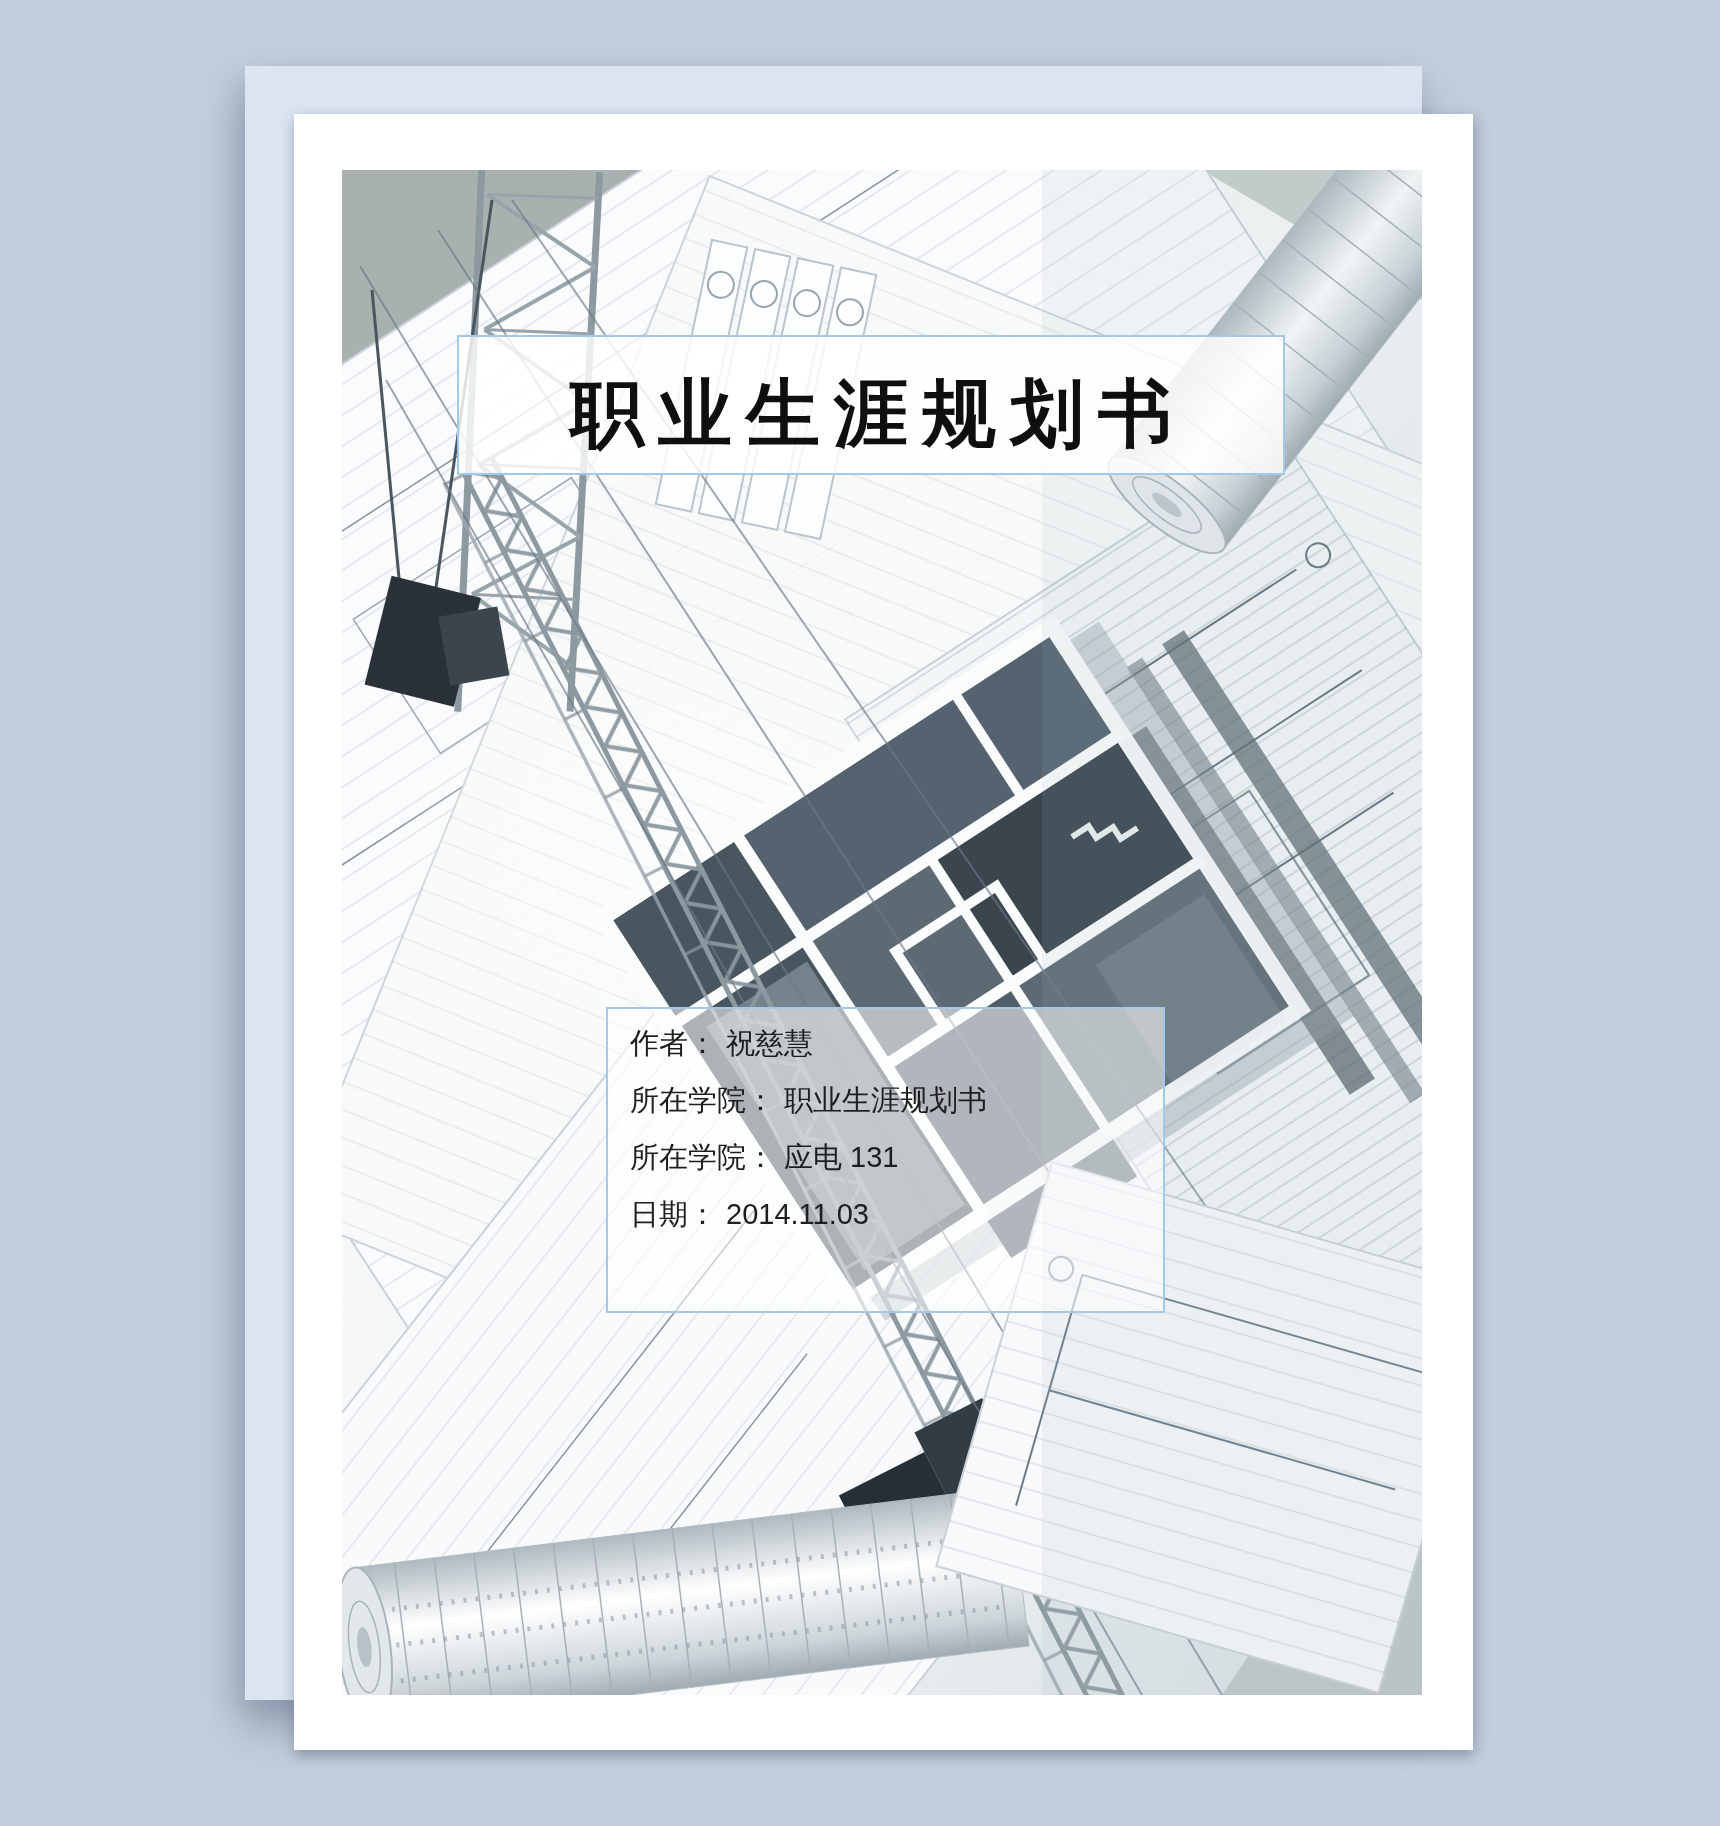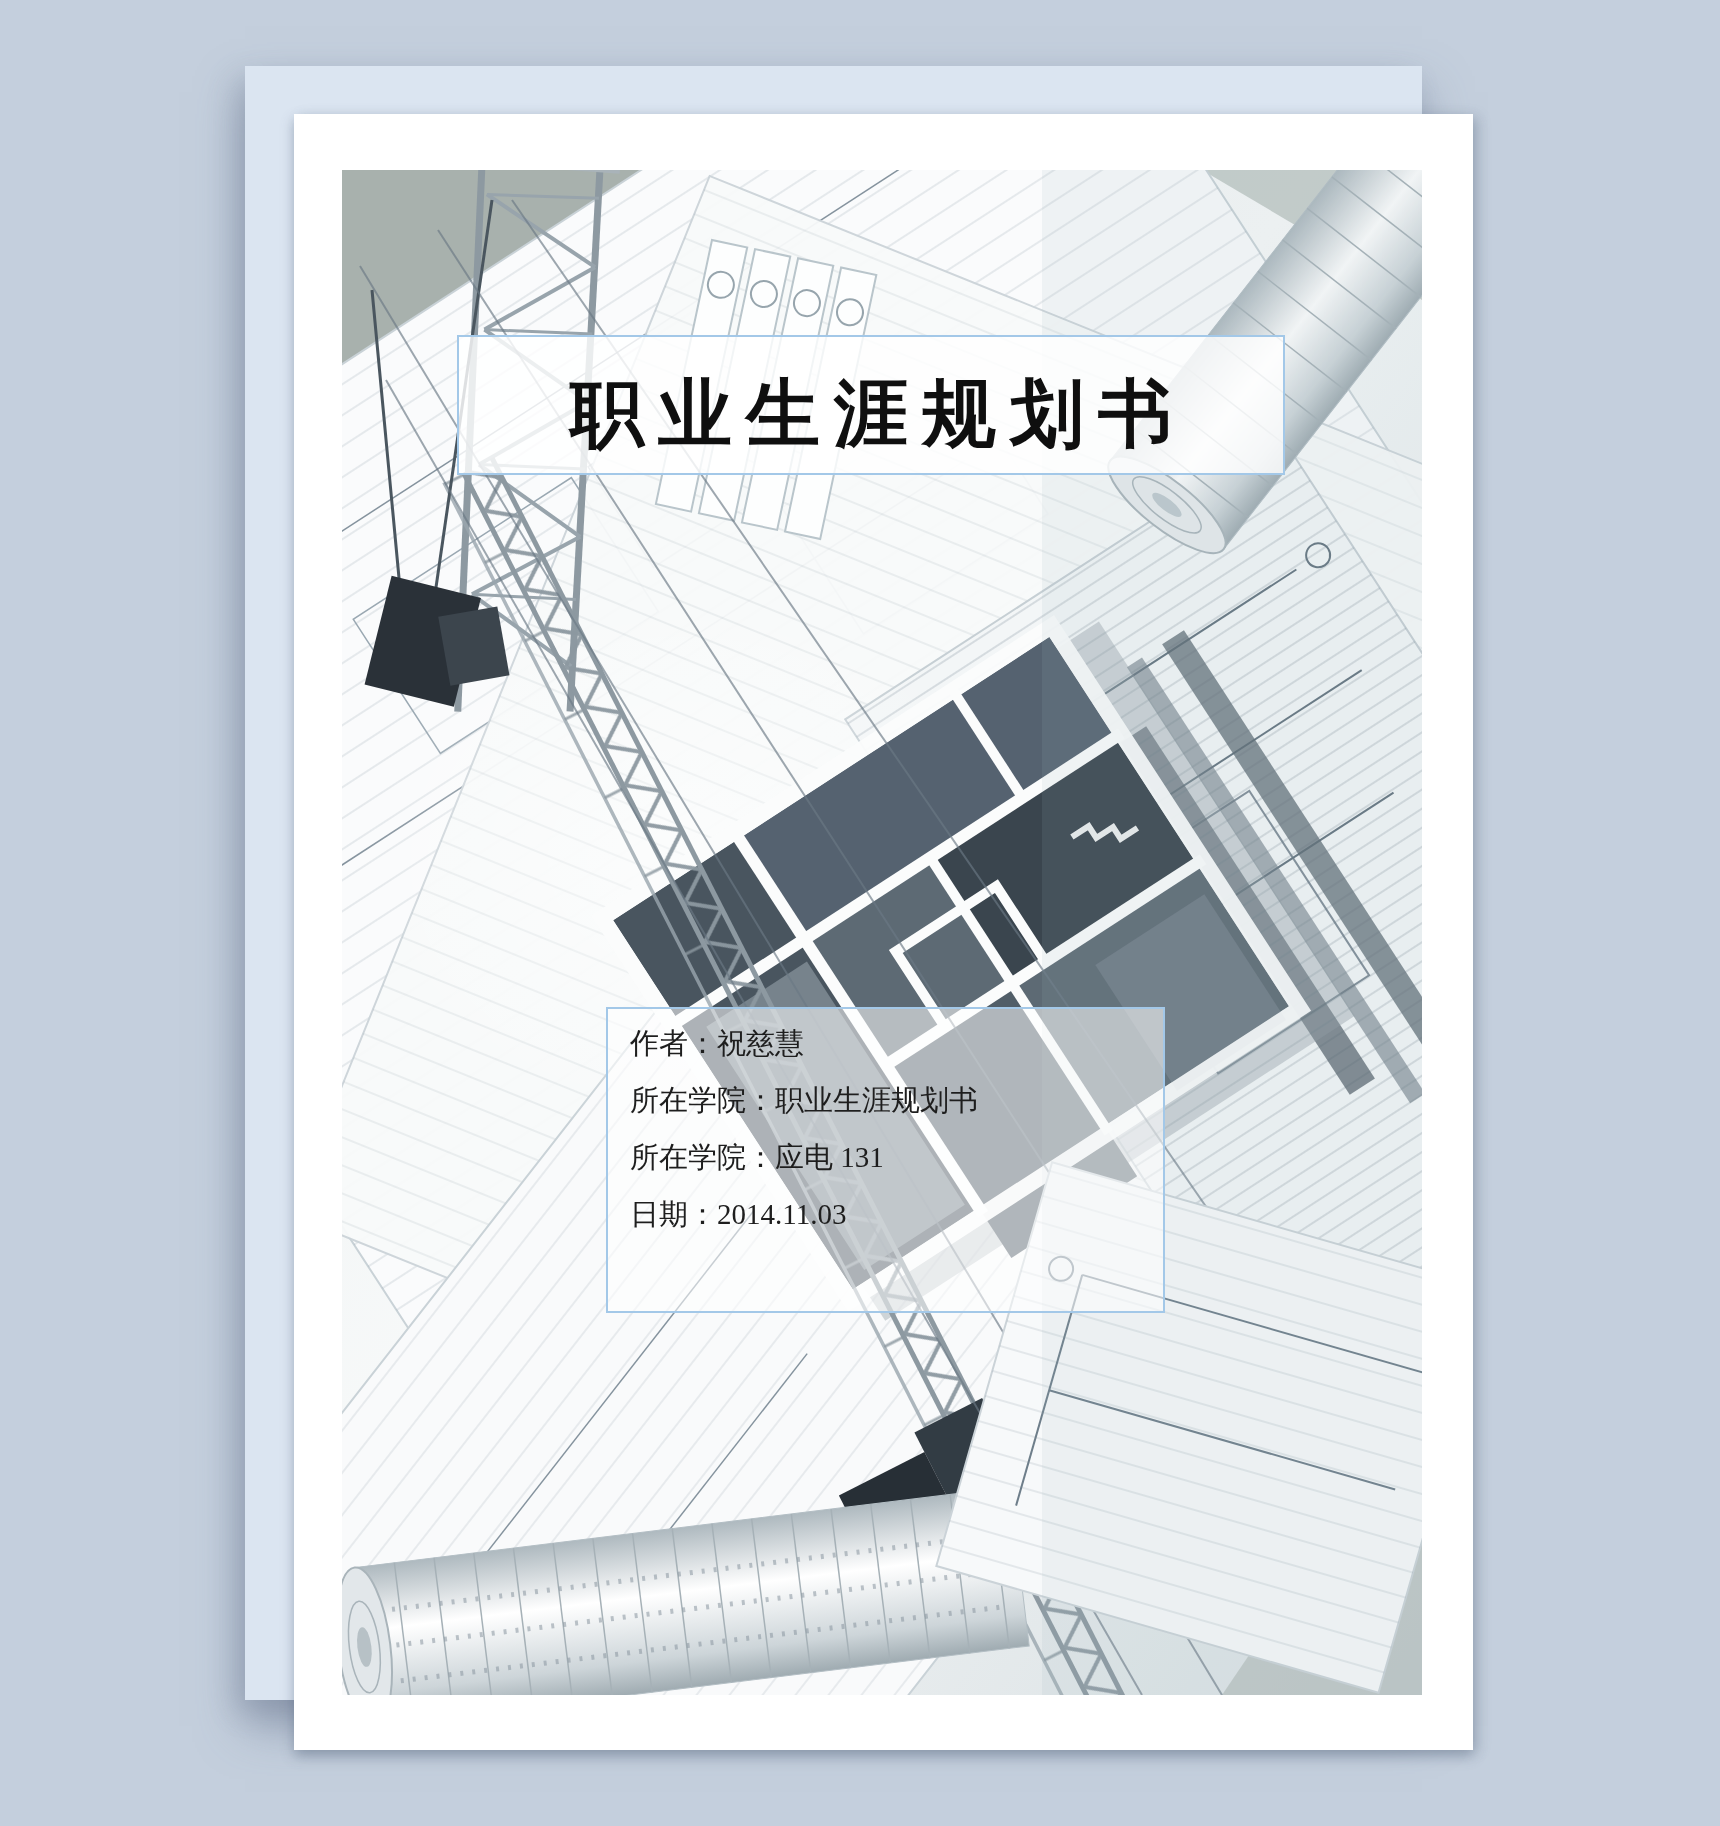--- a/index.html
+++ b/index.html
@@ -15,21 +15,21 @@
     overflow:hidden;background:#eef1f2;}
   .photo svg{display:block;width:1080px;height:1525px;}
   .overlay{position:absolute;border:2px solid #a3c8e8;box-sizing:border-box;}
   .title-box{left:163px;top:221px;width:828px;height:140px;
     background:rgba(255,255,255,.82);display:flex;align-items:center;justify-content:center;}
   .title-text{font-size:74px;font-weight:900;color:#0f0f0f;letter-spacing:14px;
     padding-left:14px;transform:translateY(10px);white-space:nowrap;}
   .info-box{left:312px;top:893px;width:559px;height:306px;
     background:rgba(255,255,255,.55);padding:6px 0 0 22px;}
   .info-line{height:57px;line-height:57px;font-size:29px;color:#1e1e1e;white-space:nowrap;}
-  .info-line .val{font-family:Liberation Serif, serif;}
+  .info-line .val{margin-left:9px;}
 </style>
 </head>
 <body>
 
 <div class="canvas">
 
   <div class="back-sheet"></div>
 
   <div class="page">
 

